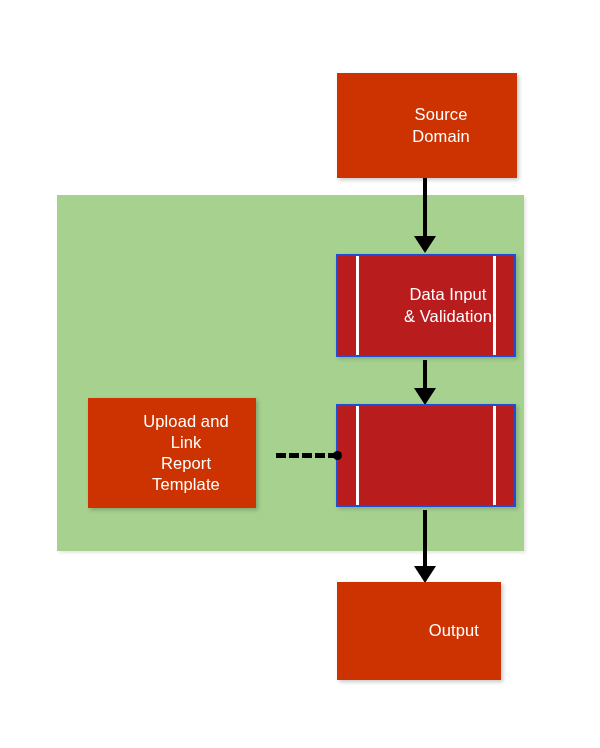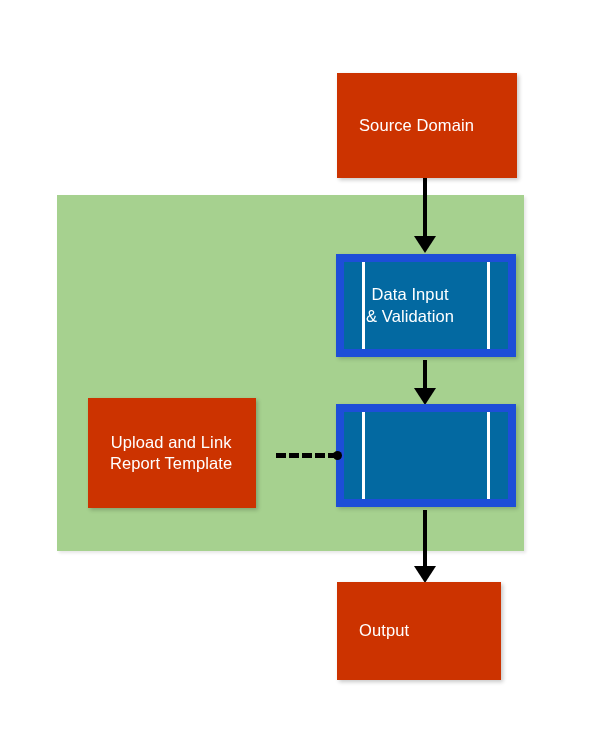--- a/index.html
+++ b/index.html
@@ -31,39 +31,40 @@
     background: #a6d18f;
     box-shadow: 2px 2px 3px rgba(0,0,0,0.10);
   }
 
   
   .node {
     position: absolute;
     box-sizing: border-box;
     display: flex;
     align-items: center;
-    justify-content: flex-start;
+    justify-content: flex-end;
     text-align: center;
     color: #ffffff;
     font-size: 16.5px;
     line-height: 1.28;
     letter-spacing: 0.1px;
     font-weight: 400;
+    padding-left: 28px;
   }
 
   
   .node--entity {
     background: #cc3300;
     box-shadow: 2px 2px 4px rgba(0,0,0,0.22);
   }
 
   
   .node--process {
-    background: #0369a1;
-    border: 8px solid #1d4ed8;
+    background: #b91c1c;
+    border: 2px solid #1d4ed8;
     box-shadow: 2px 2px 4px rgba(0,0,0,0.18);
   }
   .node--process .proc-rule {
     position: absolute;
     top: 0;
     bottom: 0;
     width: 3px;
     background: #ffffff;
   }
   .node--process .proc-rule.left  { left: 18px; }

